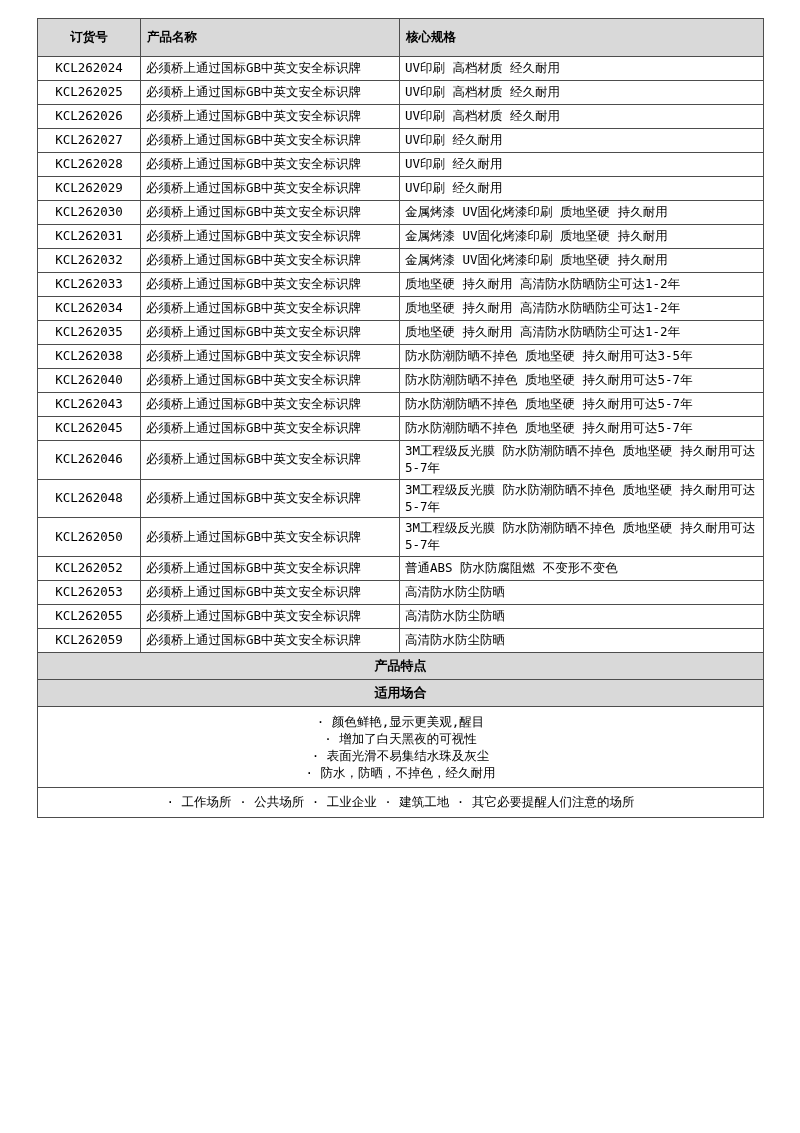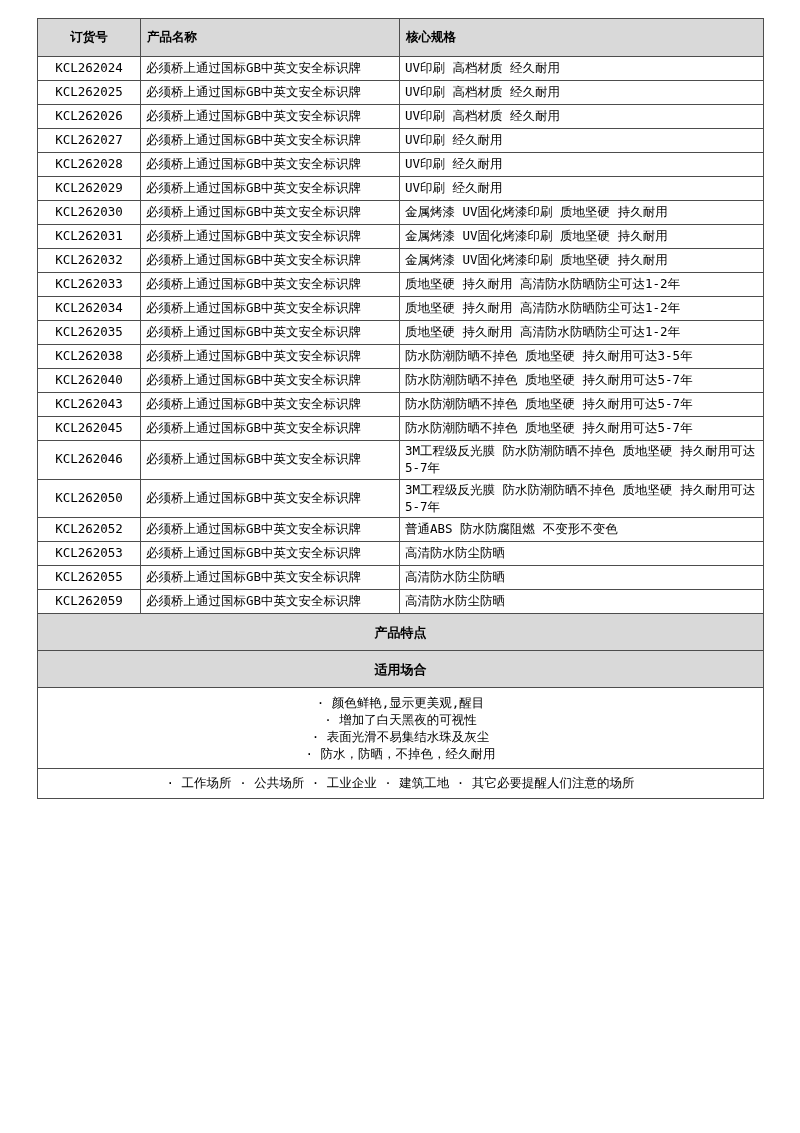--- a/index.html
+++ b/index.html
@@ -50,21 +50,21 @@
     padding: 2px 5px;
   }
   .product-table td.col-spec {
     text-align: left;
     padding: 2px 5px;
   }
   .product-table td.section-title {
     background: #d9d9d9;
     font-weight: bold;
     text-align: center;
-    height: 37px;
+    height: 27px;
     font-size: 13px;
     padding: 2px 4px;
   }
   .product-table td.section-content {
     text-align: center;
     padding: 6px 4px;
   }
   .feature-line {
     line-height: 17px;
     font-size: 12.5px;
@@ -172,20 +172,25 @@
           <td class="col-sku">KCL262045</td>
           <td class="col-name">必须桥上通过国标GB中英文安全标识牌</td>
           <td class="col-spec">防水防潮防晒不掉色 质地坚硬 持久耐用可达5-7年</td>
         </tr>
         <tr>
           <td class="col-sku">KCL262046</td>
           <td class="col-name">必须桥上通过国标GB中英文安全标识牌</td>
           <td class="col-spec">3M工程级反光膜 防水防潮防晒不掉色 质地坚硬 持久耐用可达5-7年</td>
         </tr>
         <tr>
+          <td class="col-sku">KCL262048</td>
+          <td class="col-name">必须桥上通过国标GB中英文安全标识牌</td>
+          <td class="col-spec">3M工程级反光膜 防水防潮防晒不掉色 质地坚硬 持久耐用可达5-7年</td>
+        </tr>
+        <tr>
           <td class="col-sku">KCL262050</td>
           <td class="col-name">必须桥上通过国标GB中英文安全标识牌</td>
           <td class="col-spec">3M工程级反光膜 防水防潮防晒不掉色 质地坚硬 持久耐用可达5-7年</td>
         </tr>
         <tr>
           <td class="col-sku">KCL262052</td>
           <td class="col-name">必须桥上通过国标GB中英文安全标识牌</td>
           <td class="col-spec">普通ABS 防水防腐阻燃 不变形不变色</td>
         </tr>
         <tr>

